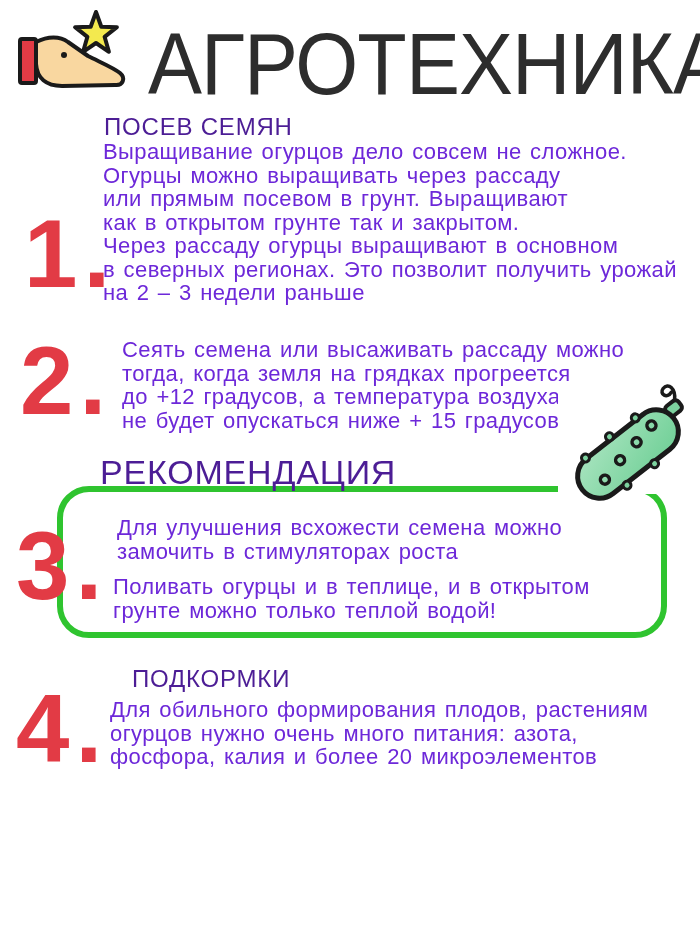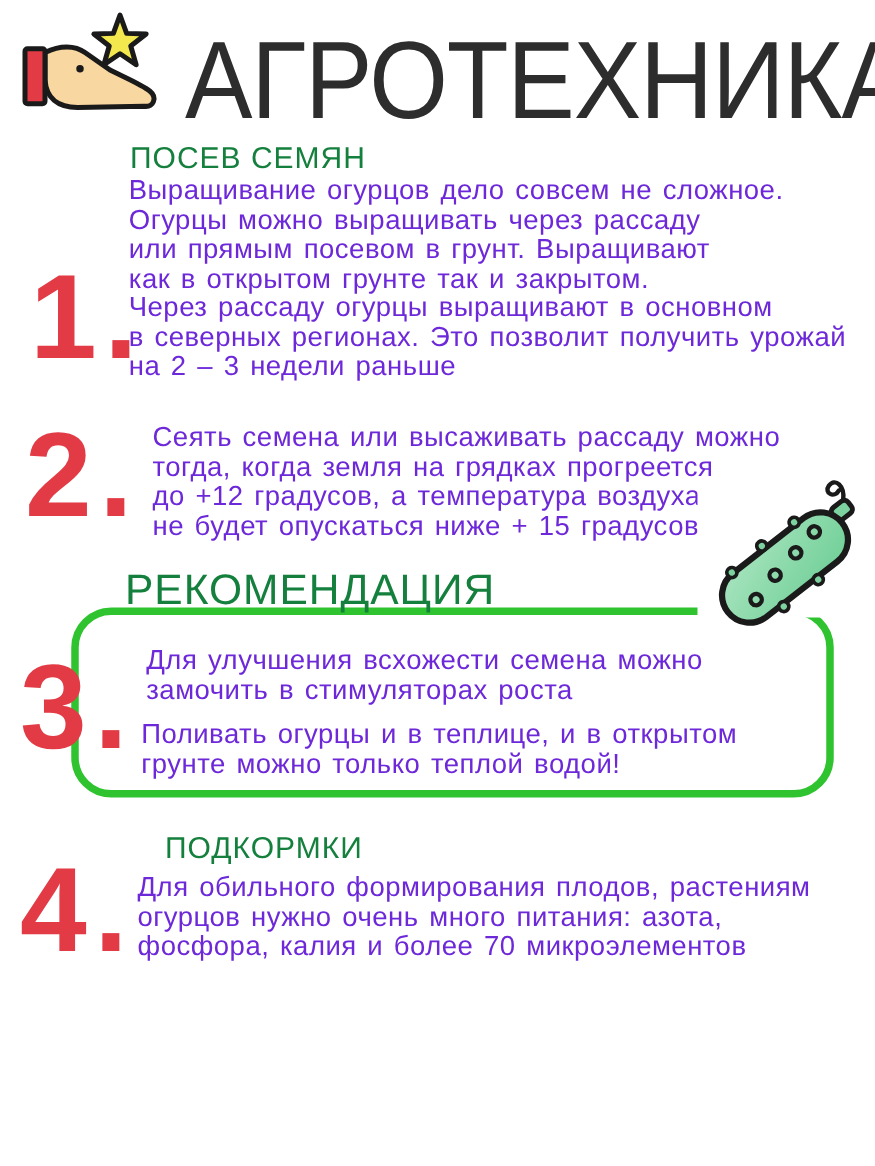--- a/index.html
+++ b/index.html
@@ -7,21 +7,21 @@
     width:700px;height:933px;background:#ffffff;position:relative;overflow:hidden;
     font-family:"Liberation Sans",sans-serif;color:#1d1d1d;
   }
   .abs{position:absolute;}
   .title{
     font-size:88px;line-height:1;color:#2d2d2d;font-weight:normal;
     letter-spacing:-1px;white-space:nowrap;
     transform:scaleX(0.92);transform-origin:left top;
   }
   .h2{
-    font-size:24px;line-height:1;color:#15803d;font-weight:normal;
+    font-size:24px;line-height:1;color:#4c1d95;font-weight:normal;
     letter-spacing:0.8px;white-space:nowrap;
   }
   .para{
     font-size:22px;line-height:23.5px;color:#6d28d9;
     letter-spacing:0.4px;word-spacing:2px;white-space:pre-line;
   }
   .big-num{
     font-size:96px;line-height:1;font-weight:bold;color:#e23b45;
     letter-spacing:6px;white-space:nowrap;z-index:3;
   }
@@ -91,13 +91,13 @@
     <circle cx="60" cy="72" r="4.5" fill="none" stroke="#1a1a1a" stroke-width="3.5"></circle>
     <circle cx="84" cy="68" r="4.5" fill="none" stroke="#1a1a1a" stroke-width="3.5"></circle>
     <circle cx="106" cy="64" r="4.5" fill="none" stroke="#1a1a1a" stroke-width="3.5"></circle>
   </g>
 </svg>
 
 <div class="abs big-num" style="left:16px;top:681px;">4.</div>
 <div class="abs h2 layer2" style="left:110px;top:667px;margin-left:22px;">ПОДКОРМКИ</div>
 <div class="abs para layer2" style="left:110px;top:698px;width:580px;">Для обильного формирования плодов, растениям
 огурцов нужно очень много питания: азота,
-фосфора, калия и более 70 микроэлементов</div>
+фосфора, калия и более 20 микроэлементов</div>
 
 </body></html>

